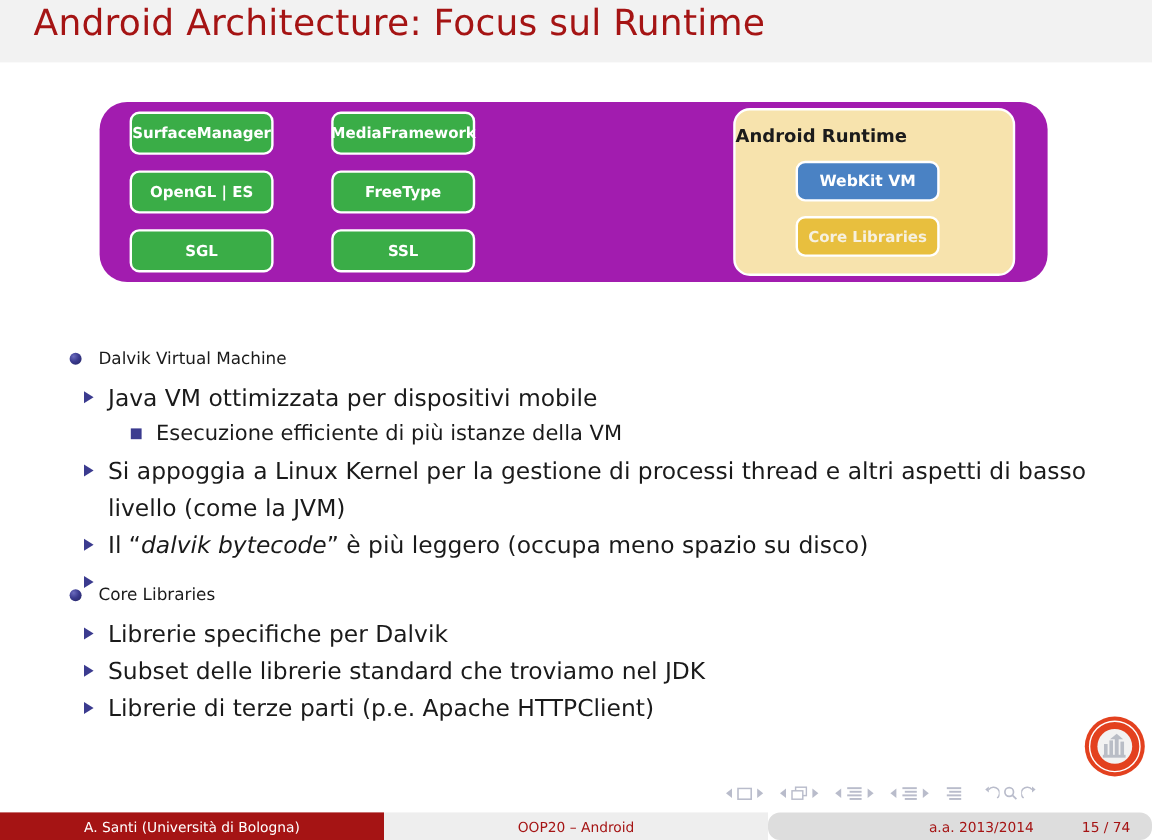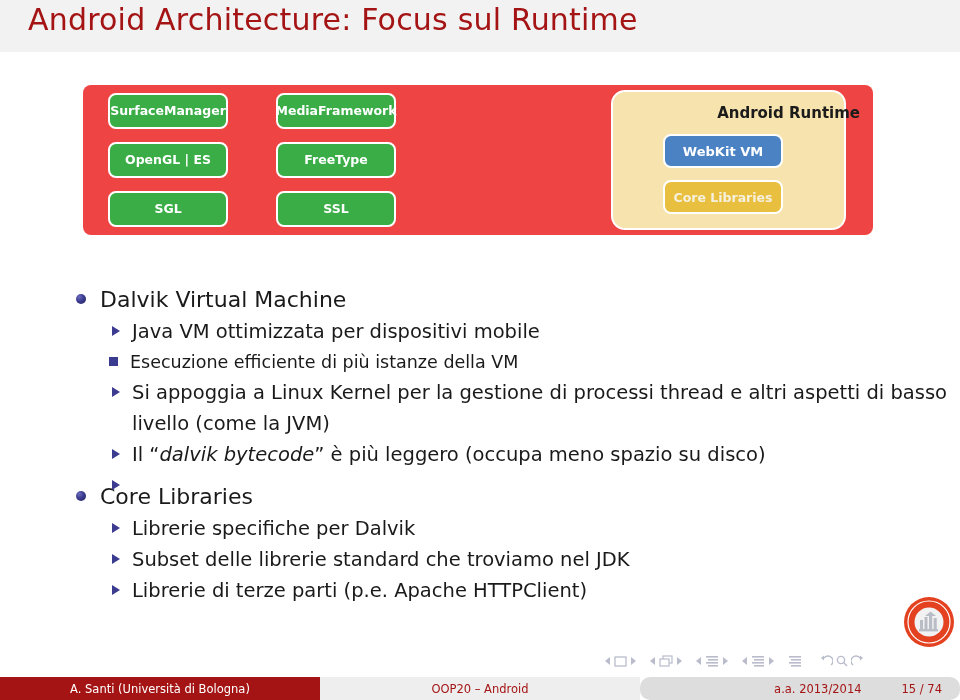--- a/index.html
+++ b/index.html
@@ -35,22 +35,22 @@
     white-space: nowrap;
   }
 
   
   #arch-diagram {
     position: absolute;
     left: 83px;
     top: 85px;
     width: 790px;
     height: 150px;
-    background: #ef4444;
-    border-radius: 8px;
+    background: #a21caf;
+    border-radius: 23px;
   }
   .arch-col {
     position: absolute;
     top: 8px;
     width: 120px;
   }
   #arch-col-0 { left: 25px; }
   #arch-col-1 { left: 193px; }
   #arch-col-2 { left: 361px; }
 
@@ -80,23 +80,23 @@
     top: 5px;
     width: 235px;
     height: 140px;
     background: #f7e3ad;
     border: 2px solid #ffffff;
     border-radius: 14px;
     box-sizing: border-box;
   }
   #runtime-title {
     position: absolute;
-    left: 16px; top: 12px;
+    left: 0; top: 12px;
     width: 100%;
-    text-align: right;
+    text-align: left;
     font-size: 15px;
     font-weight: bold;
     color: #1b1b1b;
     font-family: "DejaVu Sans", sans-serif;
   }
   #dalvik-vm-box {
     position: absolute;
     left: 50px; top: 42px;
     width: 120px; height: 34px;
     background: #4a82c4;
@@ -128,22 +128,22 @@
     left: 0;
     top: 283px;
     width: 960px;
   }
   .row {
     display: flex;
     align-items: flex-start;
     color: #1a1a1a;
     font-family: "DejaVu Sans", sans-serif;
   }
-  .lvl1 { padding-left: 76px; font-size: 22px; line-height: 33px; }
-  .lvl2 { padding-left: 112px; font-size: 19.5px; line-height: 31px; }
+  .lvl1 { padding-left: 58px; font-size: 14px; line-height: 33px; }
+  .lvl2 { padding-left: 70px; font-size: 19.5px; line-height: 31px; }
   .lvl3 { padding-left: 109px; font-size: 17.5px; line-height: 30px; }
 
   .marker {
     flex: 0 0 auto;
     display: inline-block;
     position: relative;
   }
   .m-disc {
     width: 10px; height: 10px;
     border-radius: 50%;

